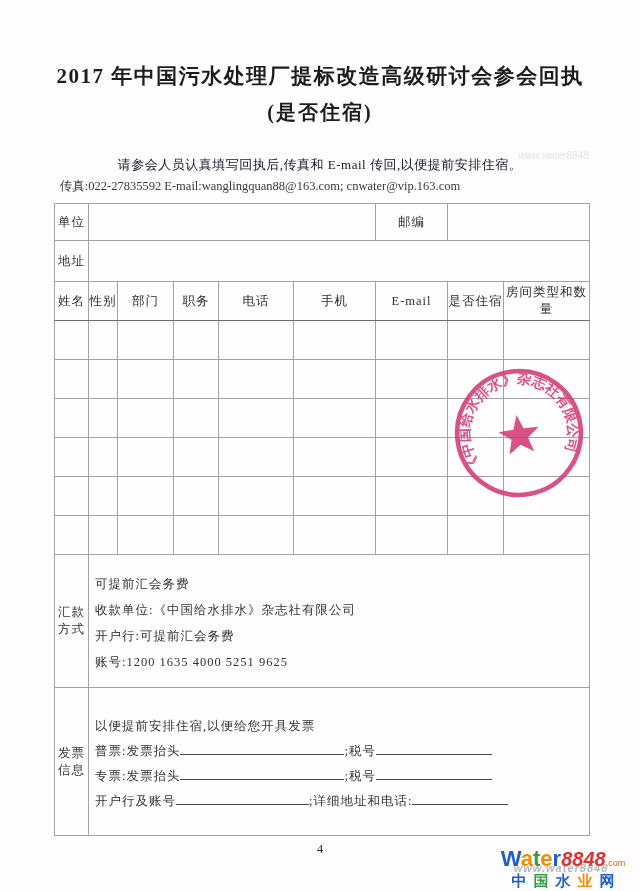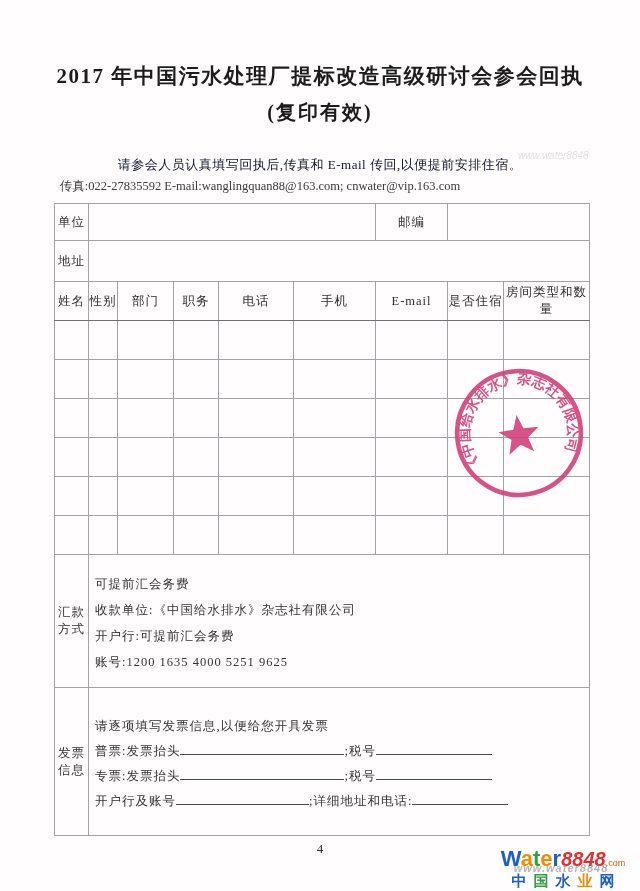--- a/index.html
+++ b/index.html
@@ -60,21 +60,21 @@
   .logo-ghost { position:absolute; left:-2px; top:15px; width:100%; font-size:11px;
                 font-style:italic; color:#7d7d7d; opacity:0.55; letter-spacing:1px;
                 font-weight:bold; }
 </style>
 </head>
 <body>
 
 <div class="page">
 
   <div class="title1">2017 年中国污水处理厂提标改造高级研讨会参会回执</div>
-  <div class="title2">(复印有效)</div>
+  <div class="title2">(是否住宿)</div>
 
   <div class="ghost-top">www.water8848</div>
 
   <div class="notice1">请参会人员认真填写回执后,传真和 E-mail 传回,以便提前安排住宿。</div>
   <div class="notice2">传真:022-27835592  E-mail:wanglingquan88@163.com; cnwater@vip.163.com</div>
 
   <table class="form">
     <colgroup>
       <col style="width:34px">
         <col style="width:29px">
@@ -188,21 +188,21 @@
         </div>
       </td>
     </tr>
     <tr class="r-inv">
       <td class="lbl">
         <div>发票</div>
         <div>信息</div>
       </td>
       <td colspan="8">
         <div class="inv-content">
-          <div class="iline">请逐项填写发票信息,以便给您开具发票</div>
+          <div class="iline">以便提前安排住宿,以便给您开具发票</div>
           <div class="iline">
             <span>普票:发票抬头</span><span class="blank b1"></span><span>;税号</span><span class="blank b2"></span>
           </div>
           <div class="iline">
             <span>专票:发票抬头</span><span class="blank b1"></span><span>;税号</span><span class="blank b2"></span>
           </div>
           <div class="iline">
             <span>开户行及账号</span><span class="blank b3"></span><span>;详细地址和电话:</span><span class="blank b4"></span>
           </div>
         </div>

